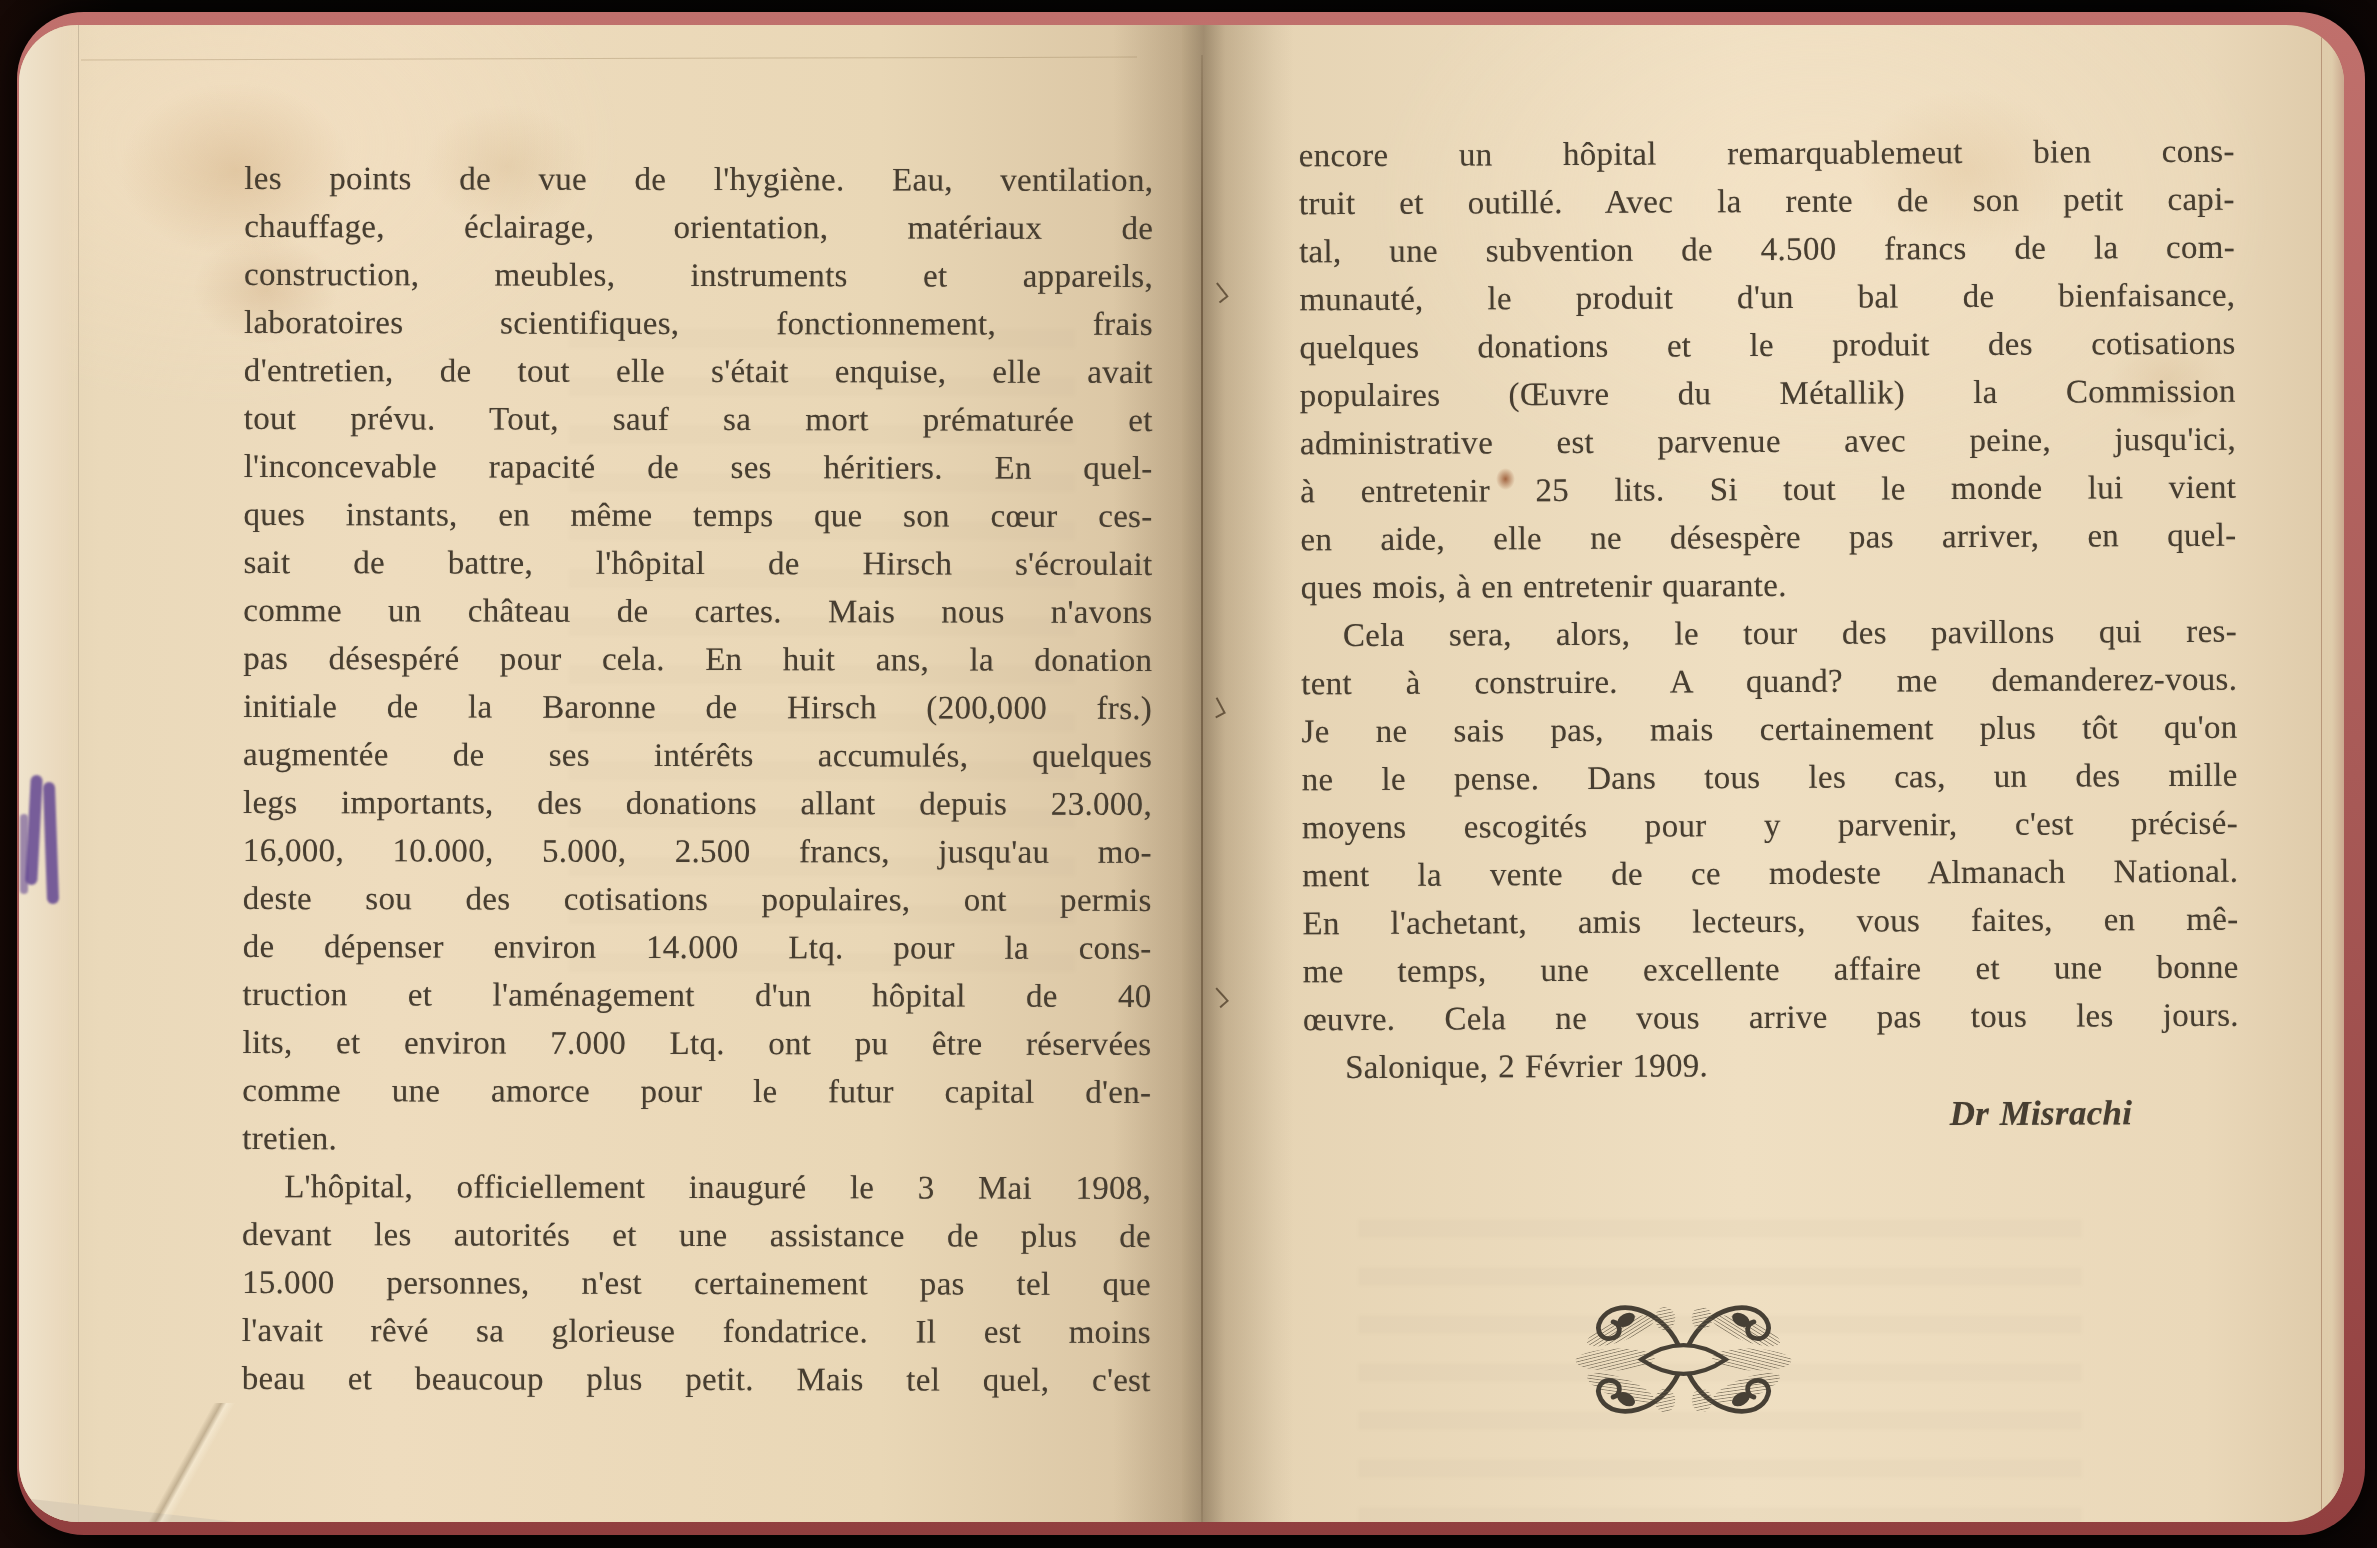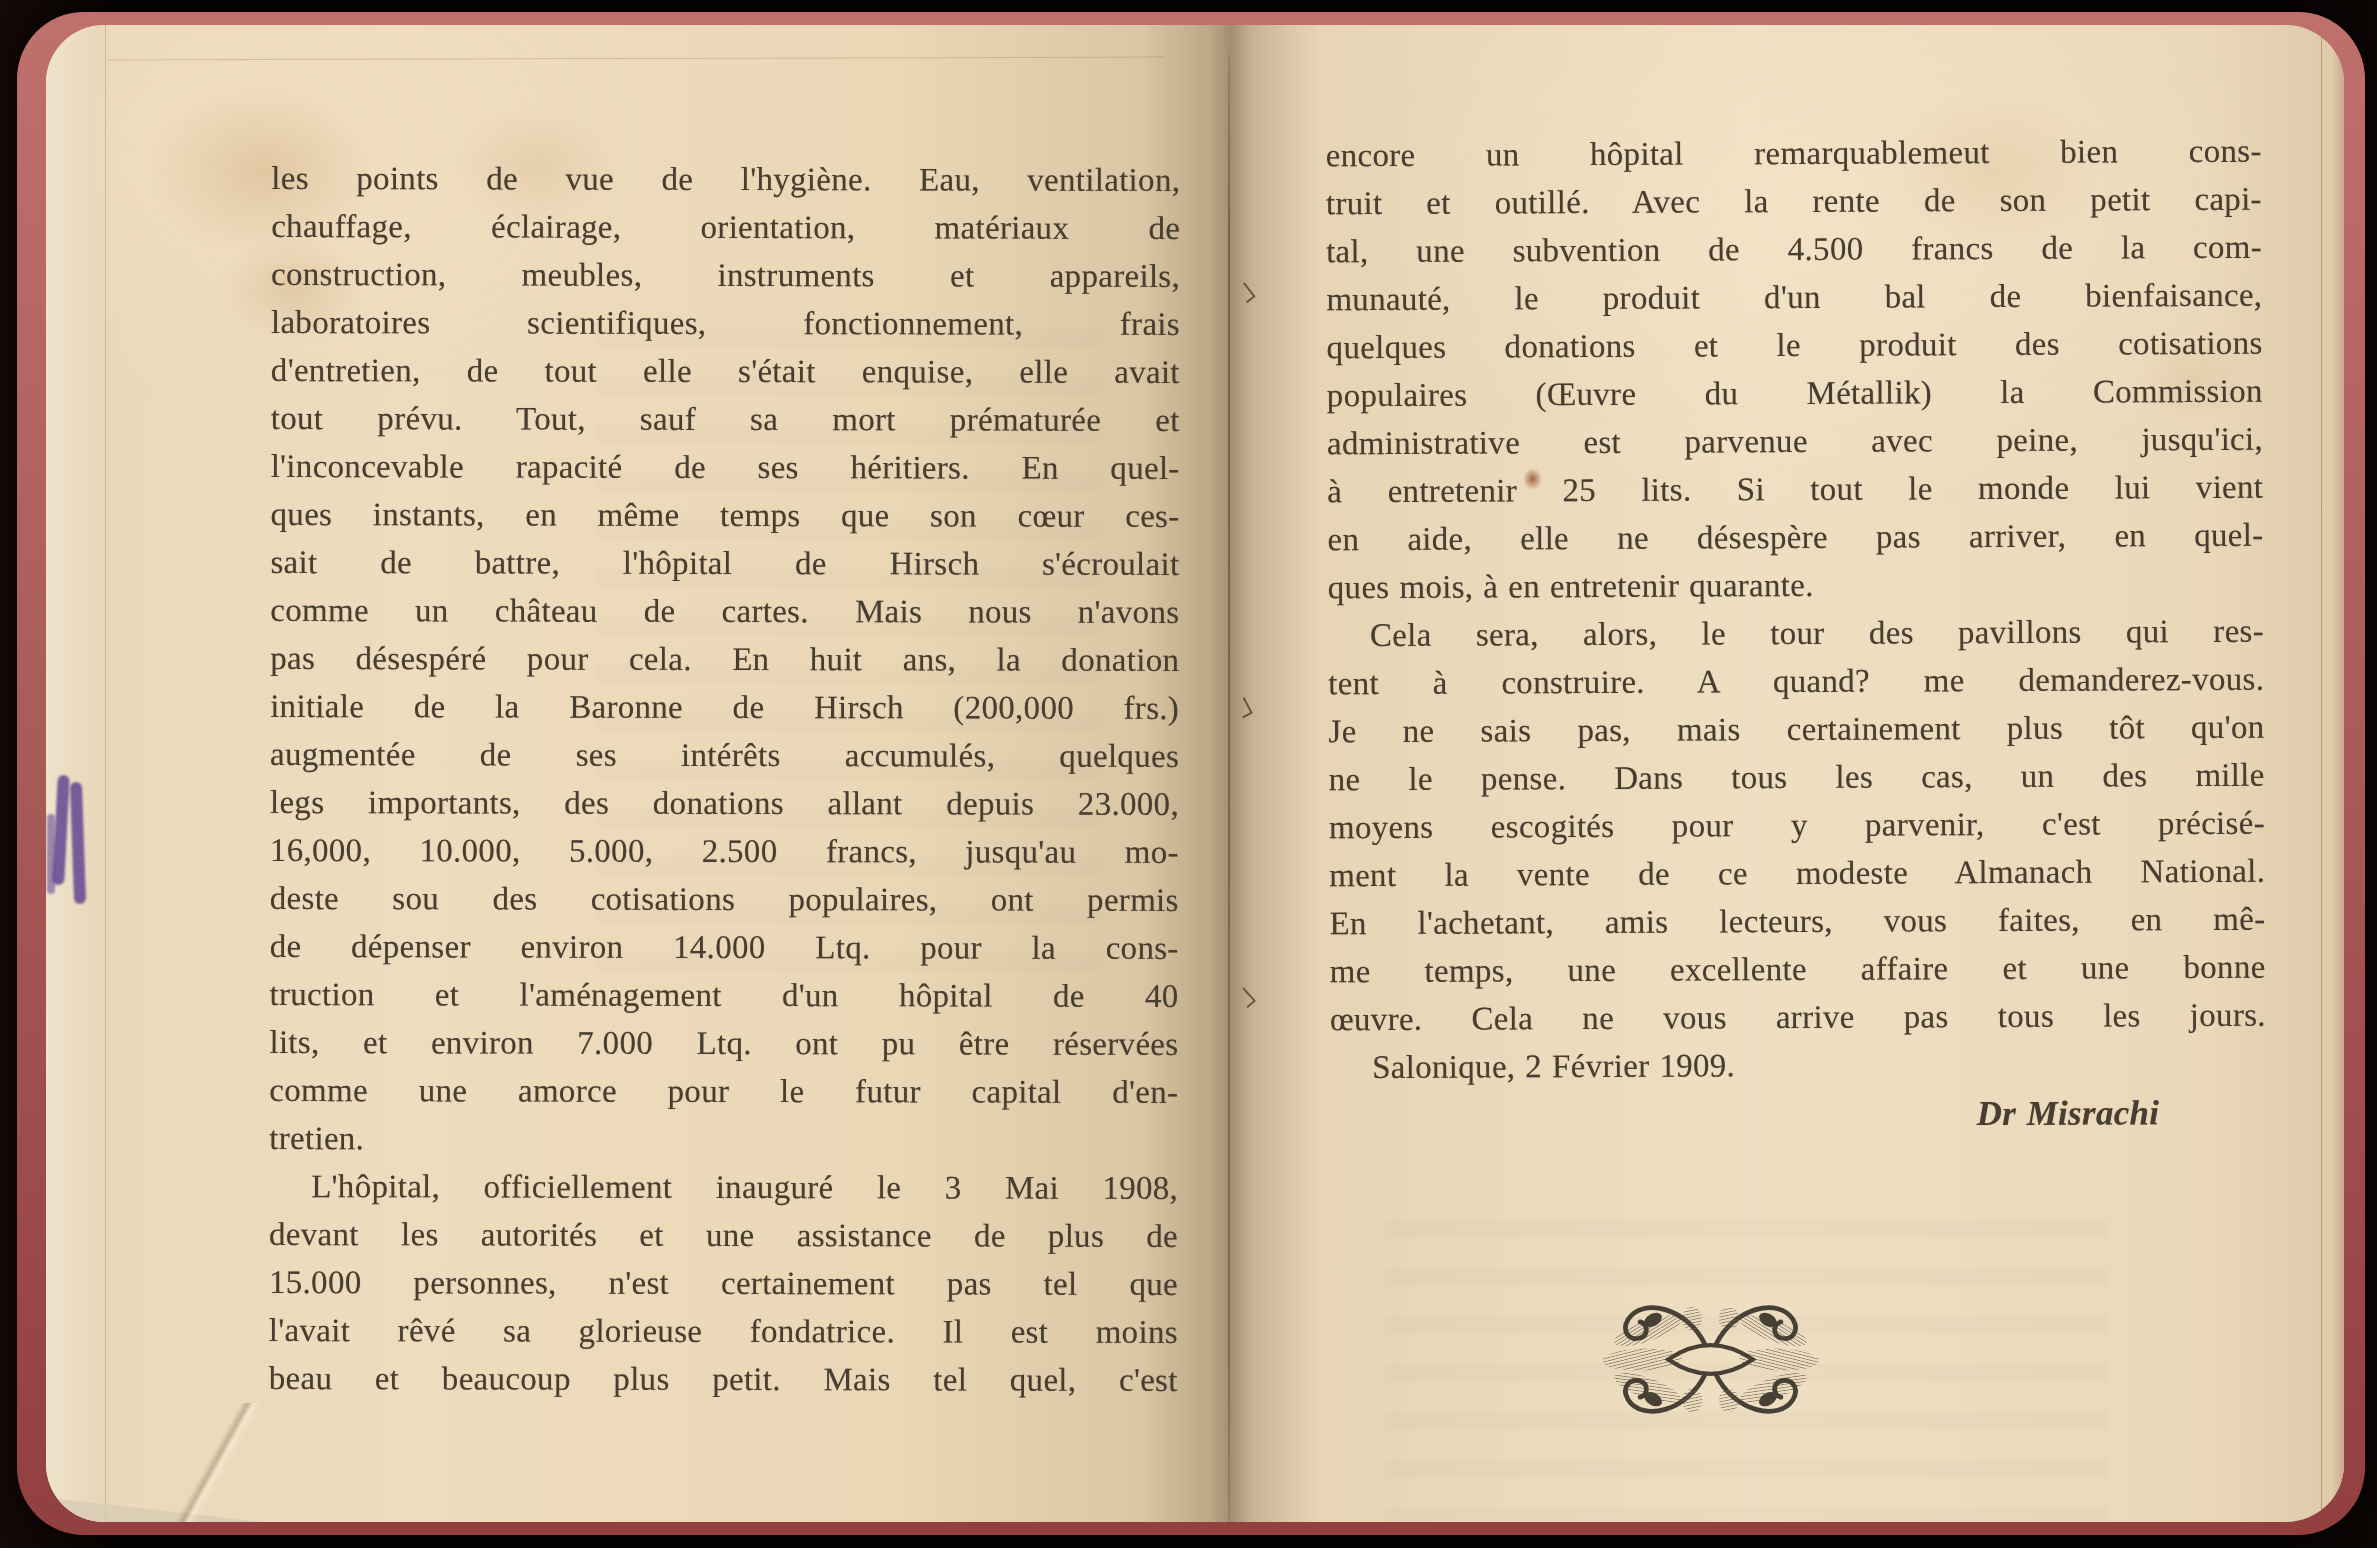--- a/index.html
+++ b/index.html
@@ -6,21 +6,21 @@
   .scene{position:relative;width:2377px;height:1548px;overflow:hidden;
          background:linear-gradient(90deg,#160906 0%,#070503 5%,#050403 94%,#0d0605 100%);
          font-family:"Liberation Serif","DejaVu Serif",serif;}
   
   .cover{position:absolute;left:17.4px;top:11.6px;right:11.6px;bottom:13px;
          background:linear-gradient(180deg,#c0706c 0%,#a85a57 50%,#913f3f 100%);
          border-radius:67px;box-shadow:0 0 29px rgba(0,0,0,.8);}
   
   .pages{position:absolute;left:19px;top:24.6px;right:33px;bottom:26px;
          border-radius:58px;overflow:hidden;
-         box-shadow:inset 0 0 80px rgba(120,90,50,.28), inset 0 0 8.7px rgba(110,80,45,.25);margin-left:27px;}
+         box-shadow:inset 0 0 80px rgba(120,90,50,.28), inset 0 0 8.7px rgba(110,80,45,.25);}
   .page{position:absolute;top:0;bottom:0;width:50%;}
   .page.left{left:0;
     background:
       radial-gradient(651px 434px at 18% 8%, rgba(246,225,196,.5), rgba(246,225,196,0) 60%),
       linear-gradient(90deg,#e2d1b1 0%,#ead9ba 7%,#eedcbe 32%,#e9d7b6 74%,#d8c3a1 100%);}
   .page.right{right:0;
     background:
       radial-gradient(724px 506px at 55% 12%, rgba(248,230,202,.45), rgba(248,230,202,0) 62%),
       linear-gradient(90deg,#d6c19e 0%,#e6d4b4 8%,#efdfc2 48%,#ead8b9 88%,#ddc9a8 100%);}
   

